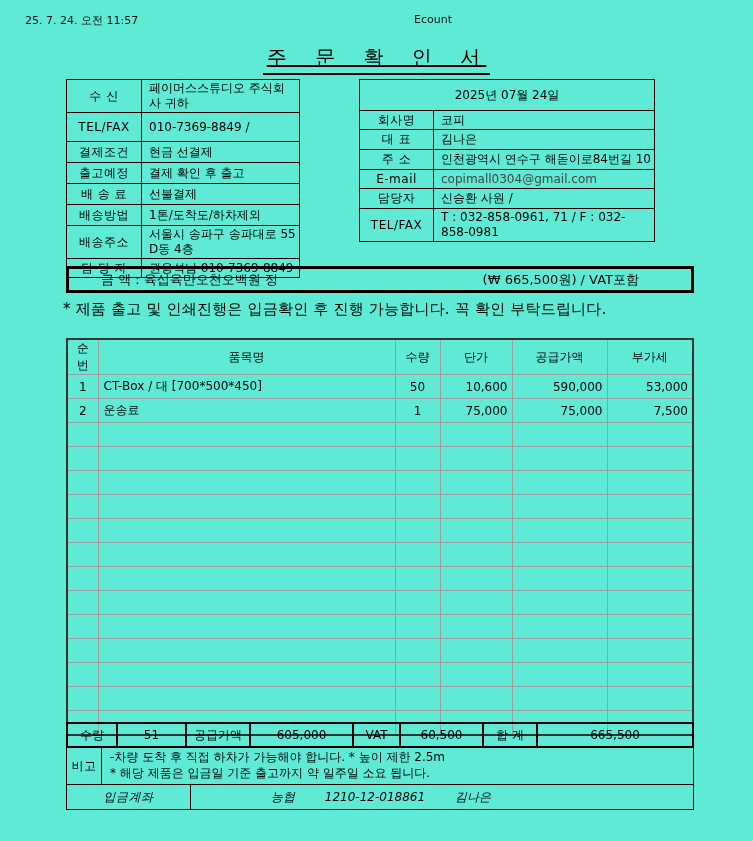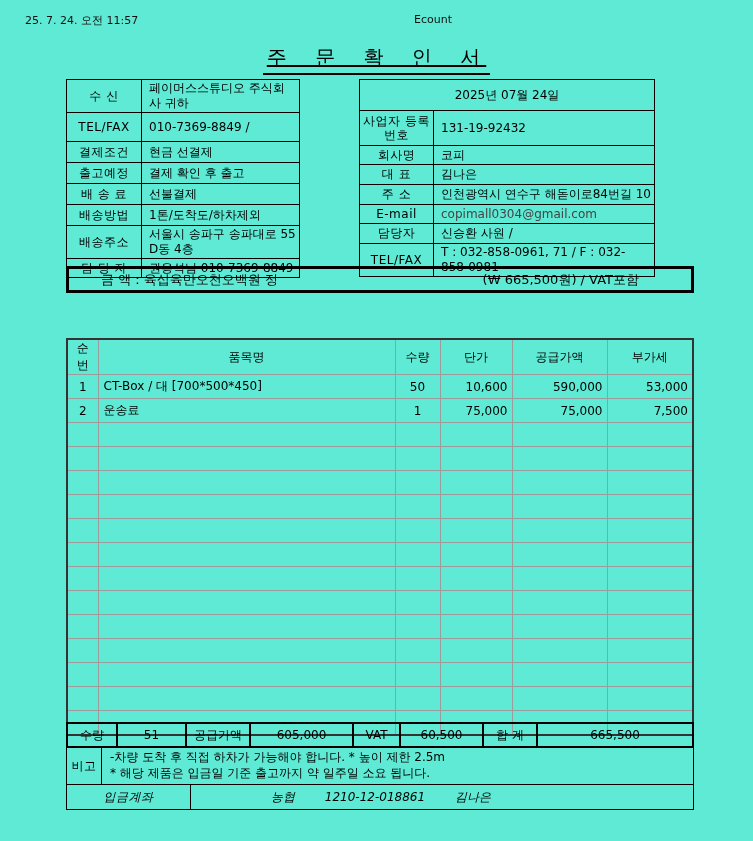--- a/index.html
+++ b/index.html
@@ -110,24 +110,20 @@
 
   <table class="info-table info-right">
     <colgroup>
         <col style="width:74px">
         <col>
       </colgroup>
     <tbody>
         <tr style="height:31px">
       <td class="date-cell" colspan="2">2025년 07월 24일</td>
     </tr>
-    <tr style="height:35px">
-      <td class="lbl">사업자 등록번호</td>
-      <td class="val">131-19-92432</td>
-    </tr>
     <tr style="height:19px">
       <td class="lbl">회사명</td>
       <td class="val">코피</td>
     </tr>
     <tr style="height:20px">
       <td class="lbl">대  표</td>
       <td class="val">김나은</td>
     </tr>
     <tr style="height:20px">
       <td class="lbl">주  소</td>
@@ -146,20 +142,21 @@
       <td class="val">T : 032-858-0961, 71 / F : 032-858-0981</td>
     </tr>
   </tbody>
     </table>
 
   <div class="amount-box">
     <span>금 액 : 육십육만오천오백원 정</span>
     <span>(₩ 665,500원) / VAT포함</span>
   </div>
 
+  <div class="notice">* 제품 출고 및 인쇄진행은 입금확인 후 진행 가능합니다. 꼭 확인 부탁드립니다.</div>
 
   <table class="items-table">
     <colgroup>
       <col style="width:31px">
         <col style="width:297px">
         <col style="width:45px">
       <col style="width:72px">
         <col style="width:95px">
         <col>
     </colgroup>

